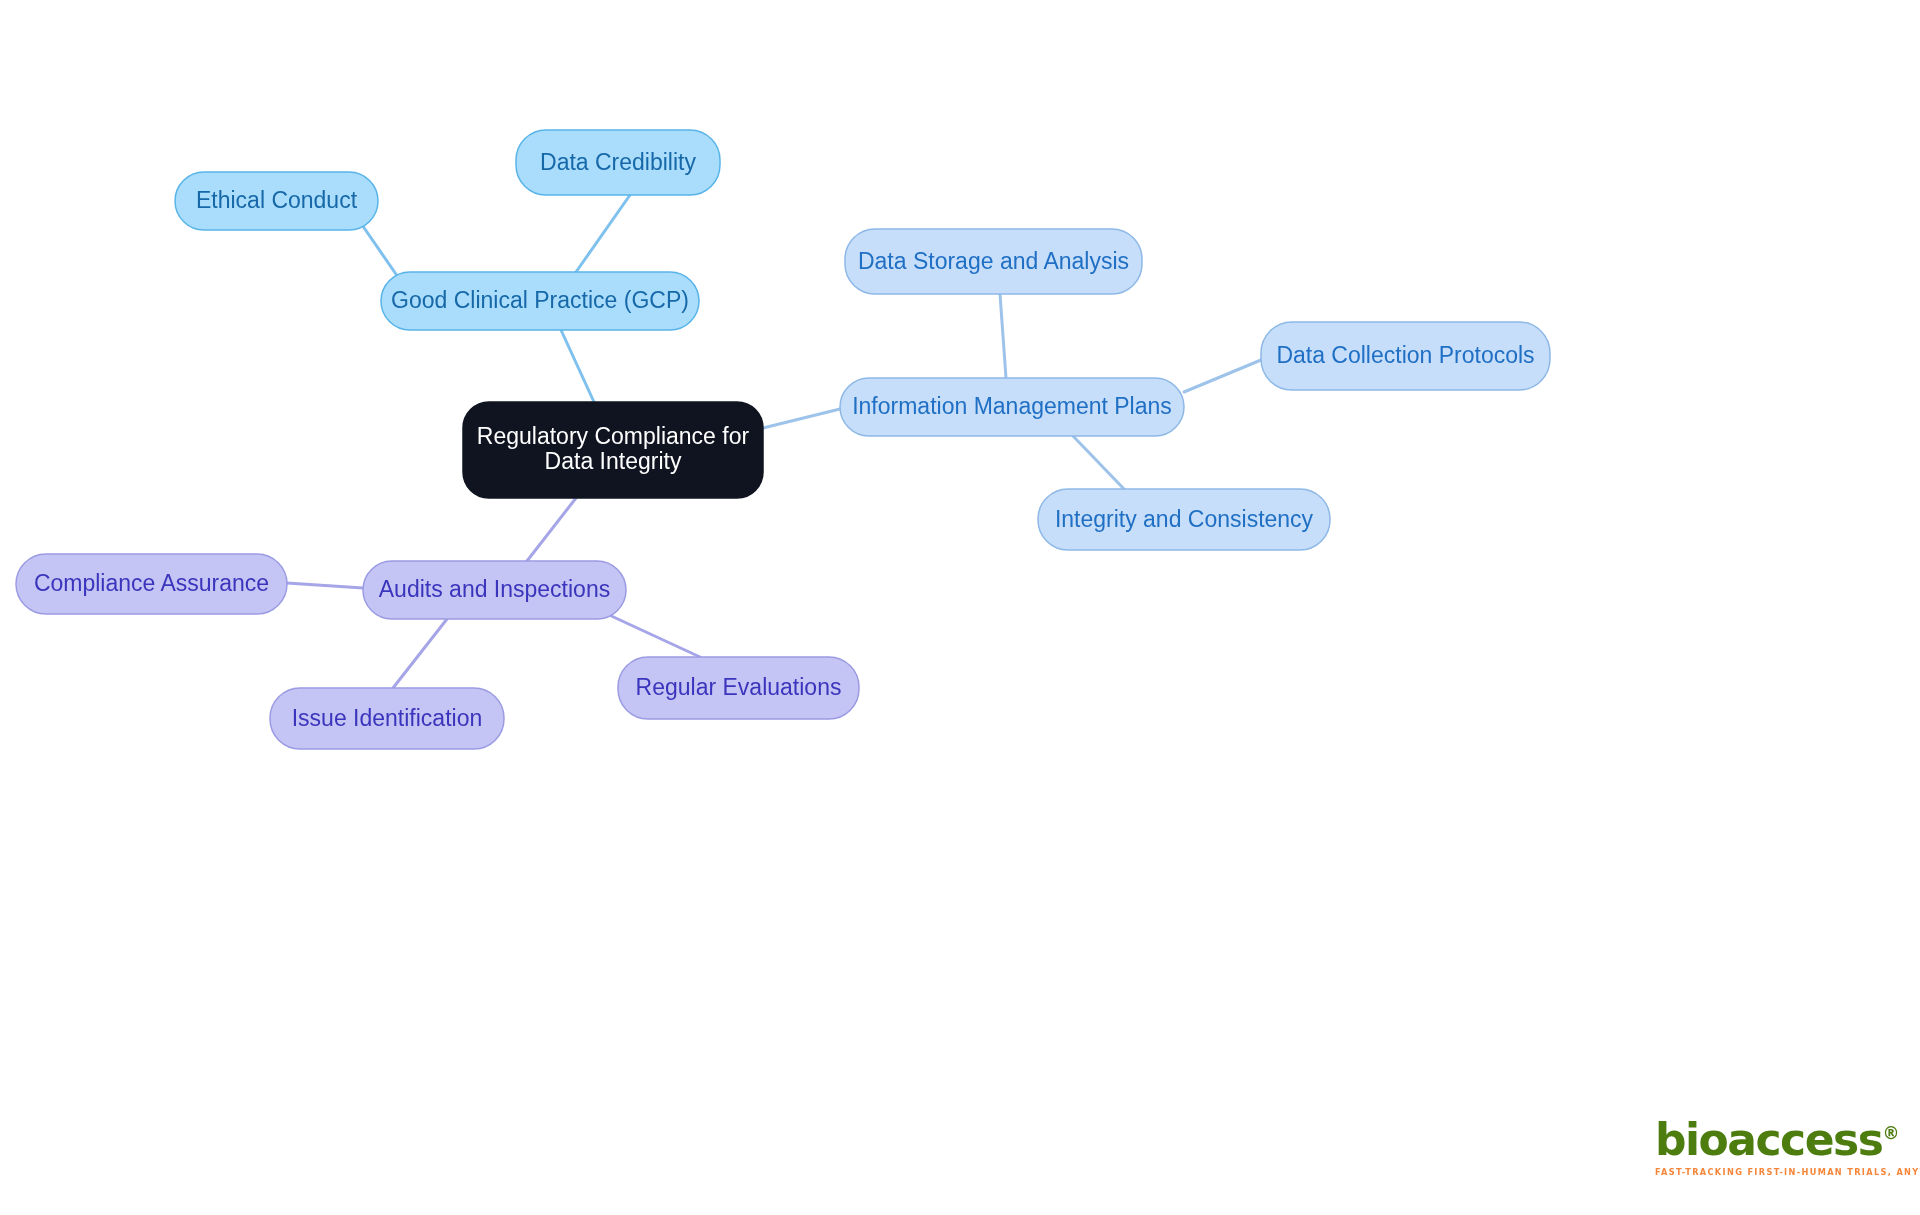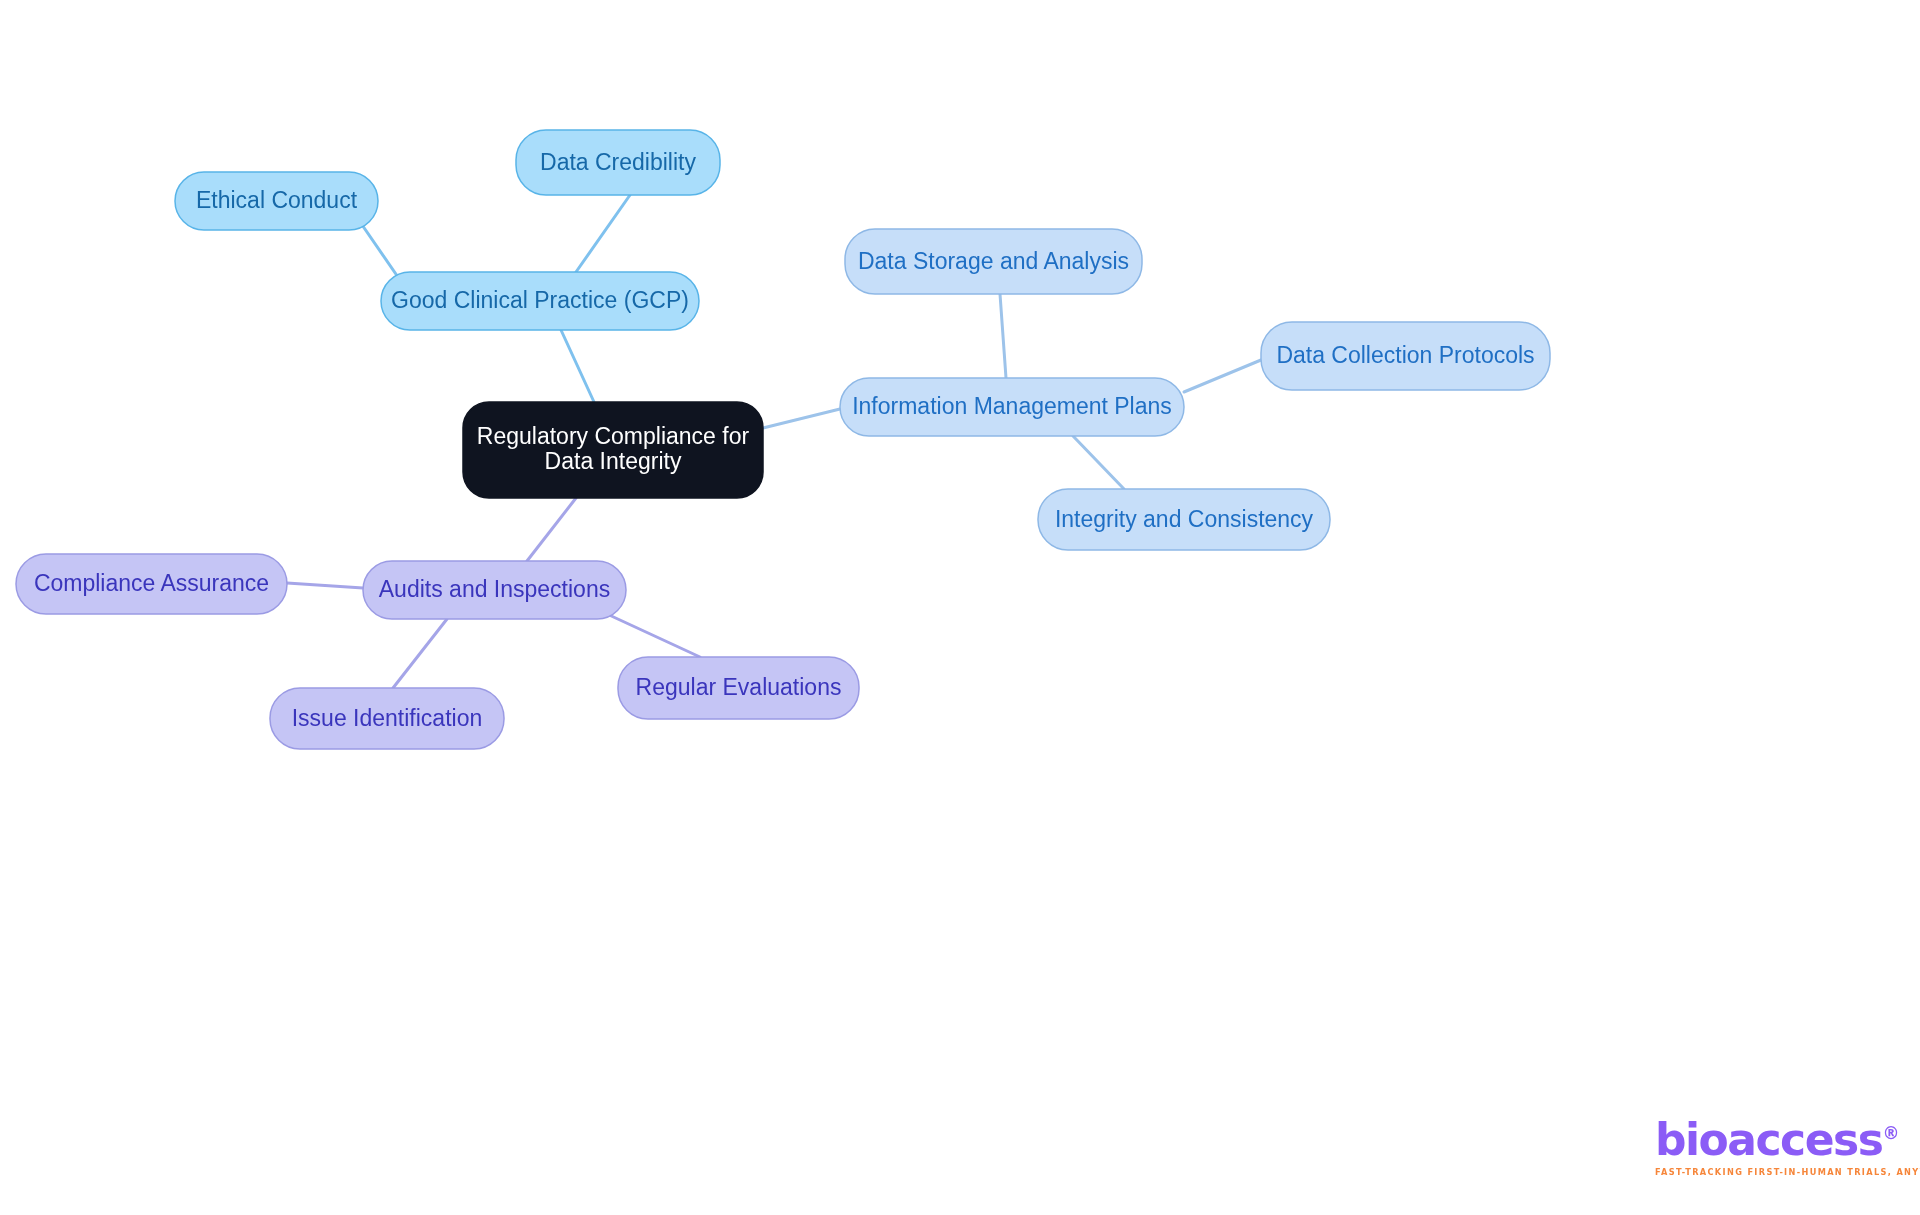--- a/index.html
+++ b/index.html
@@ -52,21 +52,21 @@
     top: 1118px;
     width: 240px;
     height: 78px;
     user-select: none;
   }
   #brand-logo .logo-wordmark {
     font-family: "DejaVu Sans", sans-serif;
     font-weight: bold;
     font-size: 44px;
     letter-spacing: -1.5px;
-    color: #8b5cf6;
+    color: #4d7c0f;
     line-height: 1;
     display: block;
     position: relative;
   }
   #brand-logo .logo-reg {
     font-size: 17px;
     vertical-align: super;
     font-weight: bold;
     letter-spacing: 0;
   }

